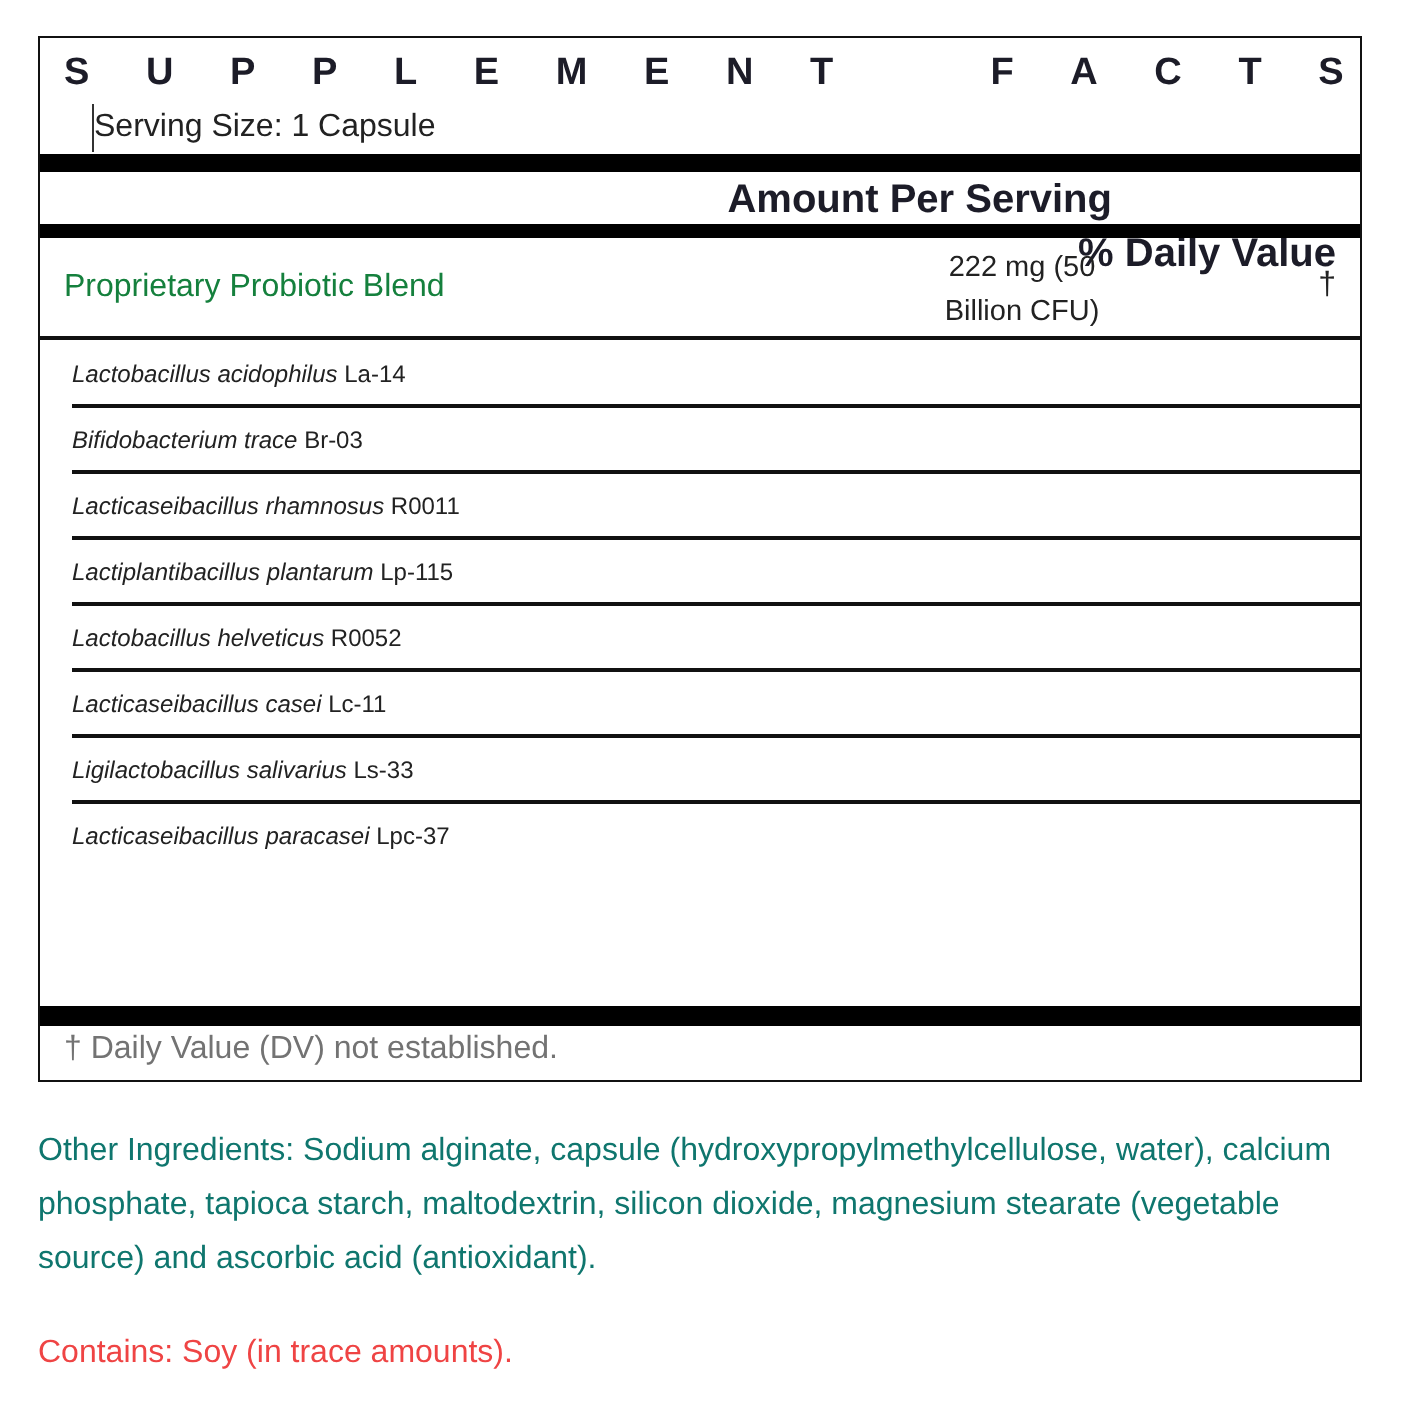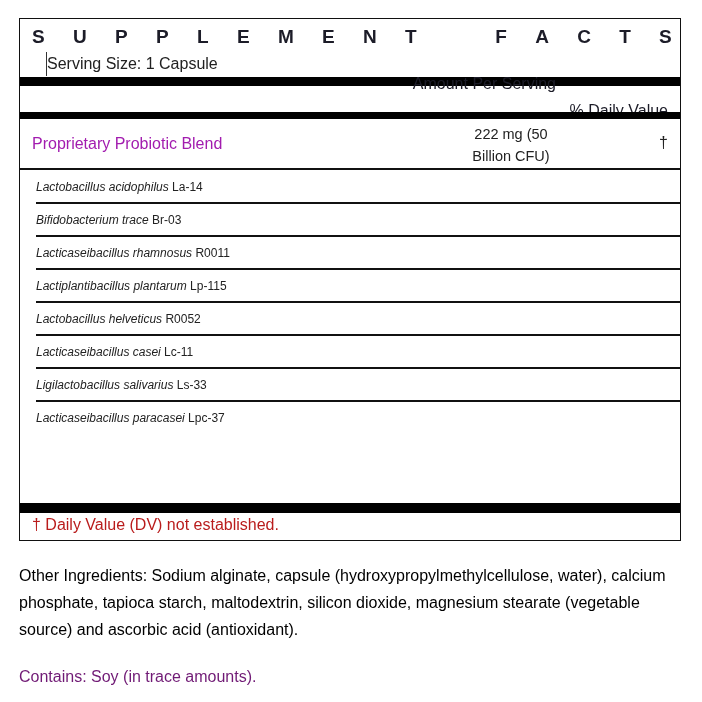--- a/index.html
+++ b/index.html
@@ -17,53 +17,53 @@
   }
   .title span { display: inline-block; }
   .title .gap { width: 22px; }
   .serving {
     position: absolute; left: 26px; top: 33px; font-size: 16px; color: #222;
     border-left: 1.5px solid #333; padding-left: 0px; height: 24px; line-height: 24px;
   }
   .thickbar { position: absolute; left: 0; right: 0; background: #000; }
   .bar1 { top: 58px; height: 9px; }
   .colhead {
-    position: absolute; left: 0; right: 0; top: 53px; height: 26px;
-    font-weight: normal; font-size: 16px; color: #1c1c28;
+    position: absolute; left: 0; right: 0; top: 67px; height: 26px;
+    font-weight: bold; font-size: 20px; color: #1c1c28;
   }
   .colhead .amt { position: absolute; right: 124px; top: 3px; }
   .colhead .dv { position: absolute; right: 12px; top: 3px; margin-top: 27px; }
   .bar2 { top: 93px; height: 7px; }
 
   .blend {
     position: absolute; left: 0; right: 0; top: 100px; height: 51px;
     border-bottom: 2px solid #111; font-size: 16px;
   }
-  .blend .name { position: absolute; left: 12px; top: 16px; color: #a21caf; text-align: center; }
+  .blend .name { position: absolute; left: 12px; top: 16px; color: #15803d; text-align: center; }
   .blend .amt { position: absolute; left: 446px; top: 4px; font-size: 14.5px; line-height: 22px; text-align: center; width: 90px; color: #222;}
   .blend .dagger { position: absolute; right: 12px; top: 15px; color: #222; }
 
   .strains { position: absolute; left: 0; right: 0; top: 152px; }
   .strain {
     position: relative; margin-left: 16px; height: 33px;
     border-bottom: 2px solid #111; font-size: 12px; line-height: 32px; color: #222;
   }
   .strain:last-child { border-bottom: none; }
   .strain i { font-style: italic; }
   .bar3 { top: 484px; height: 10px; }
   .footnote {
-    position: absolute; left: 12px; top: 497px; font-size: 16px; color: #b91c1c;
+    position: absolute; left: 12px; top: 497px; font-size: 16px; color: #737373;
   }
 
   .other {
     position: absolute; left: 19px; top: 562px; width: 670px;
-    font-size: 16px; line-height: 27px; color: #000000;
+    font-size: 16px; line-height: 27px; color: #0f766e;
   }
   .contains {
-    position: absolute; left: 19px; top: 668px; font-size: 16px; color: #701a75;
+    position: absolute; left: 19px; top: 668px; font-size: 16px; color: #ef4444;
   }
 </style>
 </head>
 <body>
 
 <div class="facts">
   <div class="title">
     <span>S</span>
     <span>U</span>
     <span>P</span>

